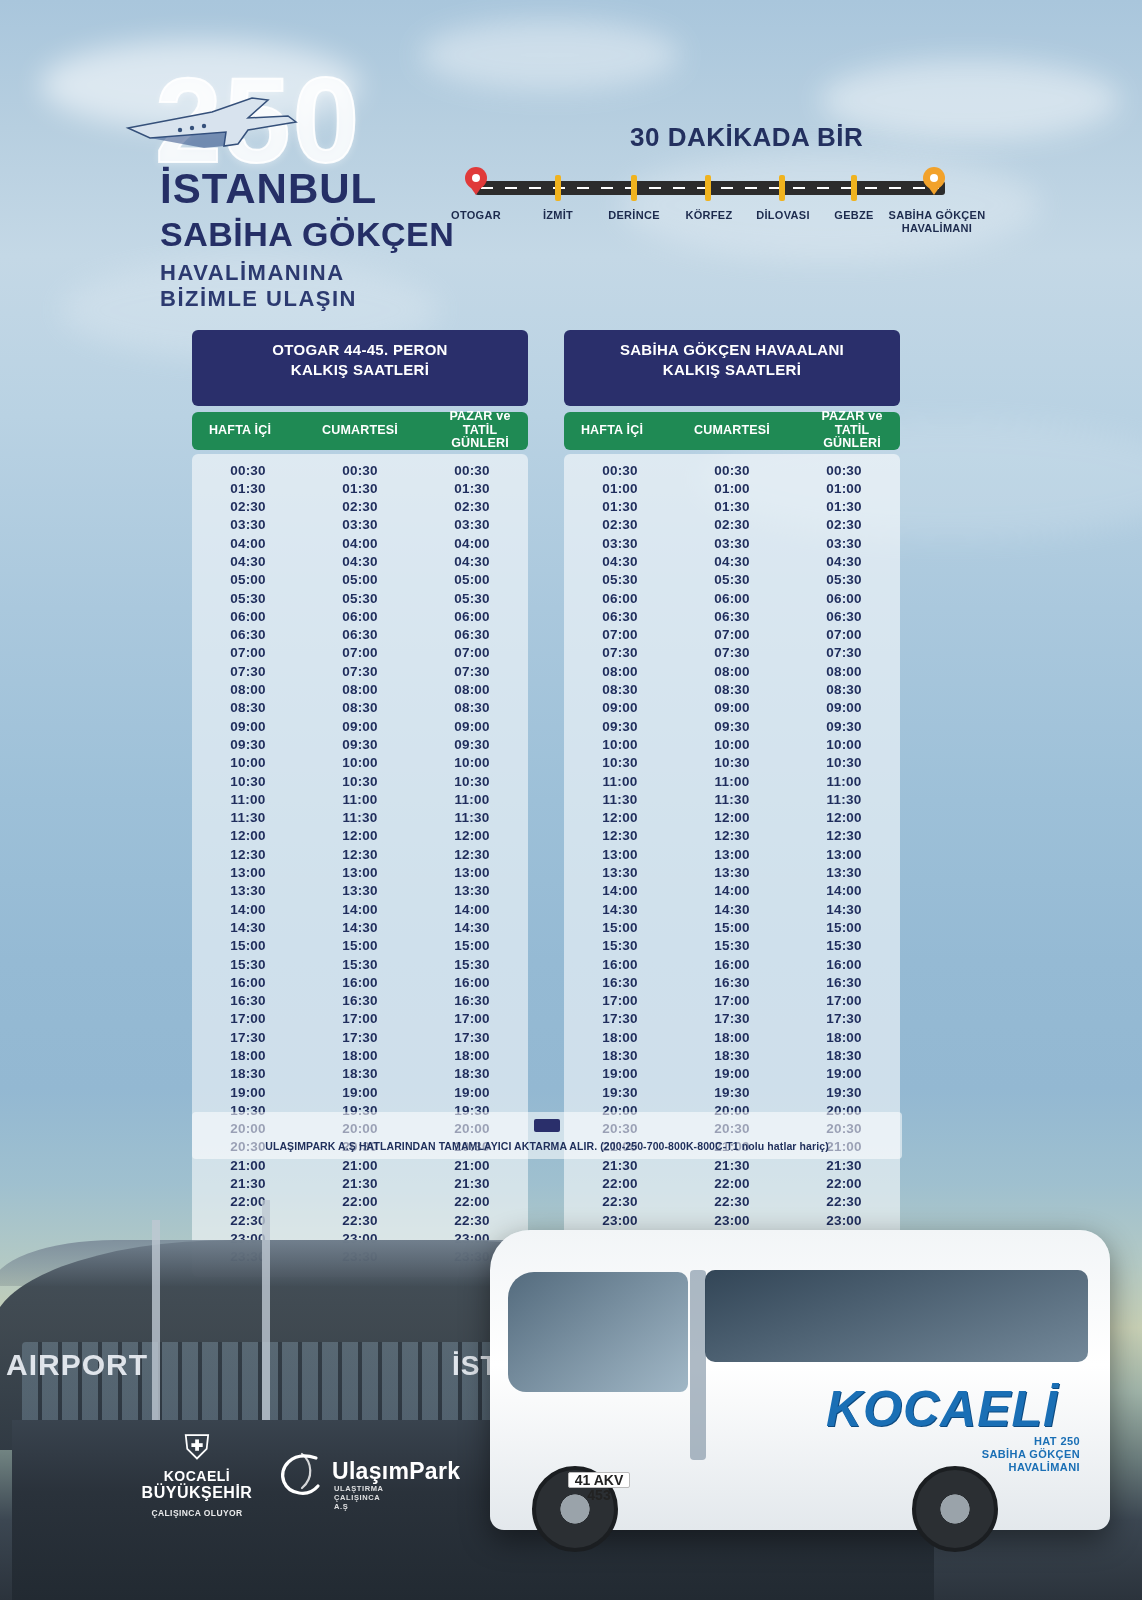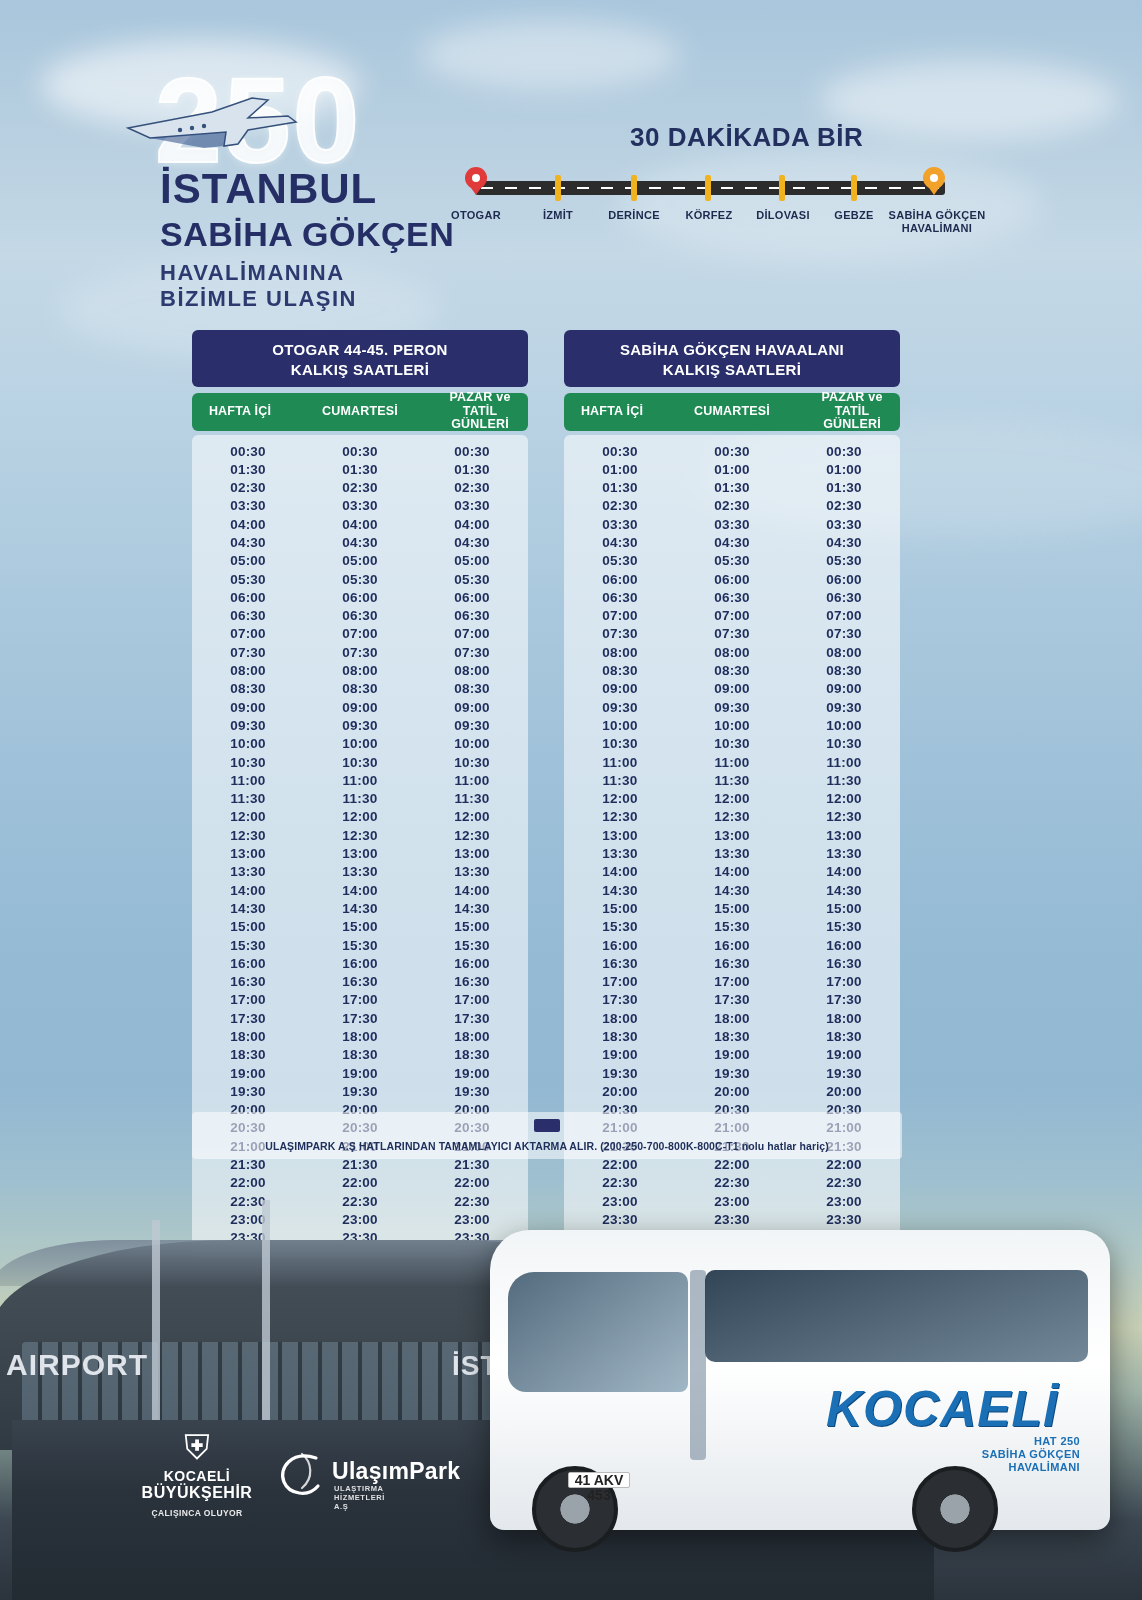--- a/index.html
+++ b/index.html
@@ -90,21 +90,21 @@
   }
   .stop-label.two { line-height: 1.15; }
 
   
   .tables { position: absolute; left: 192px; top: 330px; width: 710px; }
   .tbl { width: 336px; }
   .tbl.left { position: absolute; left: 0; top: 0; }
   .tbl.right { position: absolute; left: 372px; top: 0; }
   .tbl-head {
     background: #2a2f6b; color: #fff; border-radius: 6px;
-    padding: 10px 6px 6px 6px; text-align: center;
+    padding: 10px 6px 25px 6px; text-align: center;
     font-size: 15px; font-weight: 800; line-height: 1.35; letter-spacing: .3px;
   }
   .tbl-sub {
     margin-top: 6px;
     background: #1f8a54; color: #fff; border-radius: 6px;
     display: flex; height: 38px; align-items: center; gap: 24px;
   }
   .tbl-sub > div {
     flex: 1; text-align: center; font-size: 12.5px; font-weight: 800; letter-spacing: .2px;
     line-height: 1.1;
@@ -621,18 +621,18 @@
         <div class="t1">KOCAELİ</div>
         <div class="t2">BÜYÜKŞEHİR</div>
         <div class="t3">ÇALIŞINCA OLUYOR</div>
       </div>
       <div class="upark">
         <svg class="swirl" viewBox="0 0 54 54">
           <path d="M44 10 C20 2 6 20 12 34 C17 46 36 50 46 38" fill="none" stroke="#ffffff" stroke-width="3.2" stroke-linecap="round"></path>
           <path d="M30 6 C40 14 42 30 30 40" fill="none" stroke="#ffffff" stroke-width="2.2" stroke-linecap="round" opacity=".8"></path>
         </svg>
         <div class="nm">UlaşımPark</div>
-        <div class="sl">ULAŞTIRMA HİZMETLERİ A.Ş</div>
+        <div class="sl">ULAŞTIRMA ÇALIŞINCA A.Ş</div>
       </div>
     </div>
   </div>
 
 </div>
 
 </body></html>

